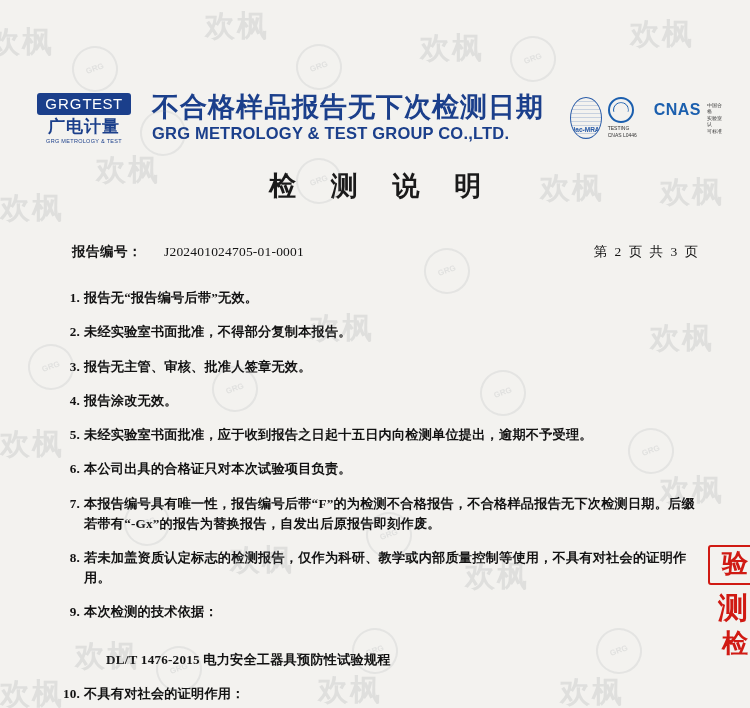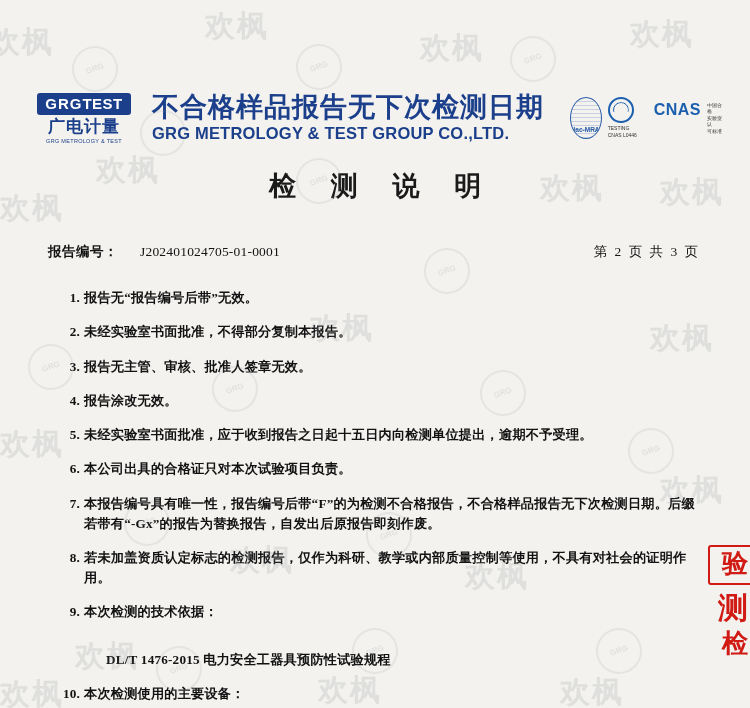--- a/index.html
+++ b/index.html
@@ -61,21 +61,21 @@
     width: 112px;
     flex: 0 0 112px;
     display: flex;
     flex-direction: column;
     align-items: center;
   }
   .logo-badge {
     background: #1b3f8b;
     color: #fff;
     font-family: "Liberation Sans", sans-serif;
-    font-weight: bold;
+    font-weight: normal;
     font-size: 15px;
     letter-spacing: 0.5px;
     padding: 3px 8px 4px;
     border-radius: 3px;
     line-height: 1;
   }
   .logo-badge .g1 { letter-spacing: 1px; }
   .logo-cn {
     color: #1b3f8b;
     font-family: "Liberation Serif", serif;
@@ -190,21 +190,21 @@
     font-family: "Liberation Serif", serif;
     font-weight: bold;
     font-size: 27px;
     letter-spacing: 14px;
     text-indent: 14px;
   }
 
   
   .report-row {
     position: absolute;
-    top: 243px; left: 48px; right: 50px;
+    top: 243px; left: 72px; right: 50px;
     display: flex;
     align-items: baseline;
     font-size: 13.5px;
     color: #141414;
   }
   .report-label { font-weight: bold; letter-spacing: 0.5px; }
   .report-value {
     margin-left: 22px;
     font-family: "Liberation Serif", serif;
     letter-spacing: 0.2px;
@@ -366,21 +366,21 @@
     <div class="clause">
       <div class="idx">9.</div>
       <div class="body">
         <span>本次检测的技术依据：</span>
         <span class="sub">DL/T 1476-2015 电力安全工器具预防性试验规程</span>
       </div>
     </div>
 
     <div class="clause">
       <div class="idx">10.</div>
-      <div class="body"><span>本次检测使用的主要设备：</span></div>
+      <div class="body"><span>不具有对社会的证明作用：</span></div>
     </div>
 
   </div>
 
   <div class="stamp">
     <div class="sbox"></div>
     <div class="sch c1">验</div>
     <div class="sch c2">测</div>
     <div class="sch c3">检</div>
   </div>

